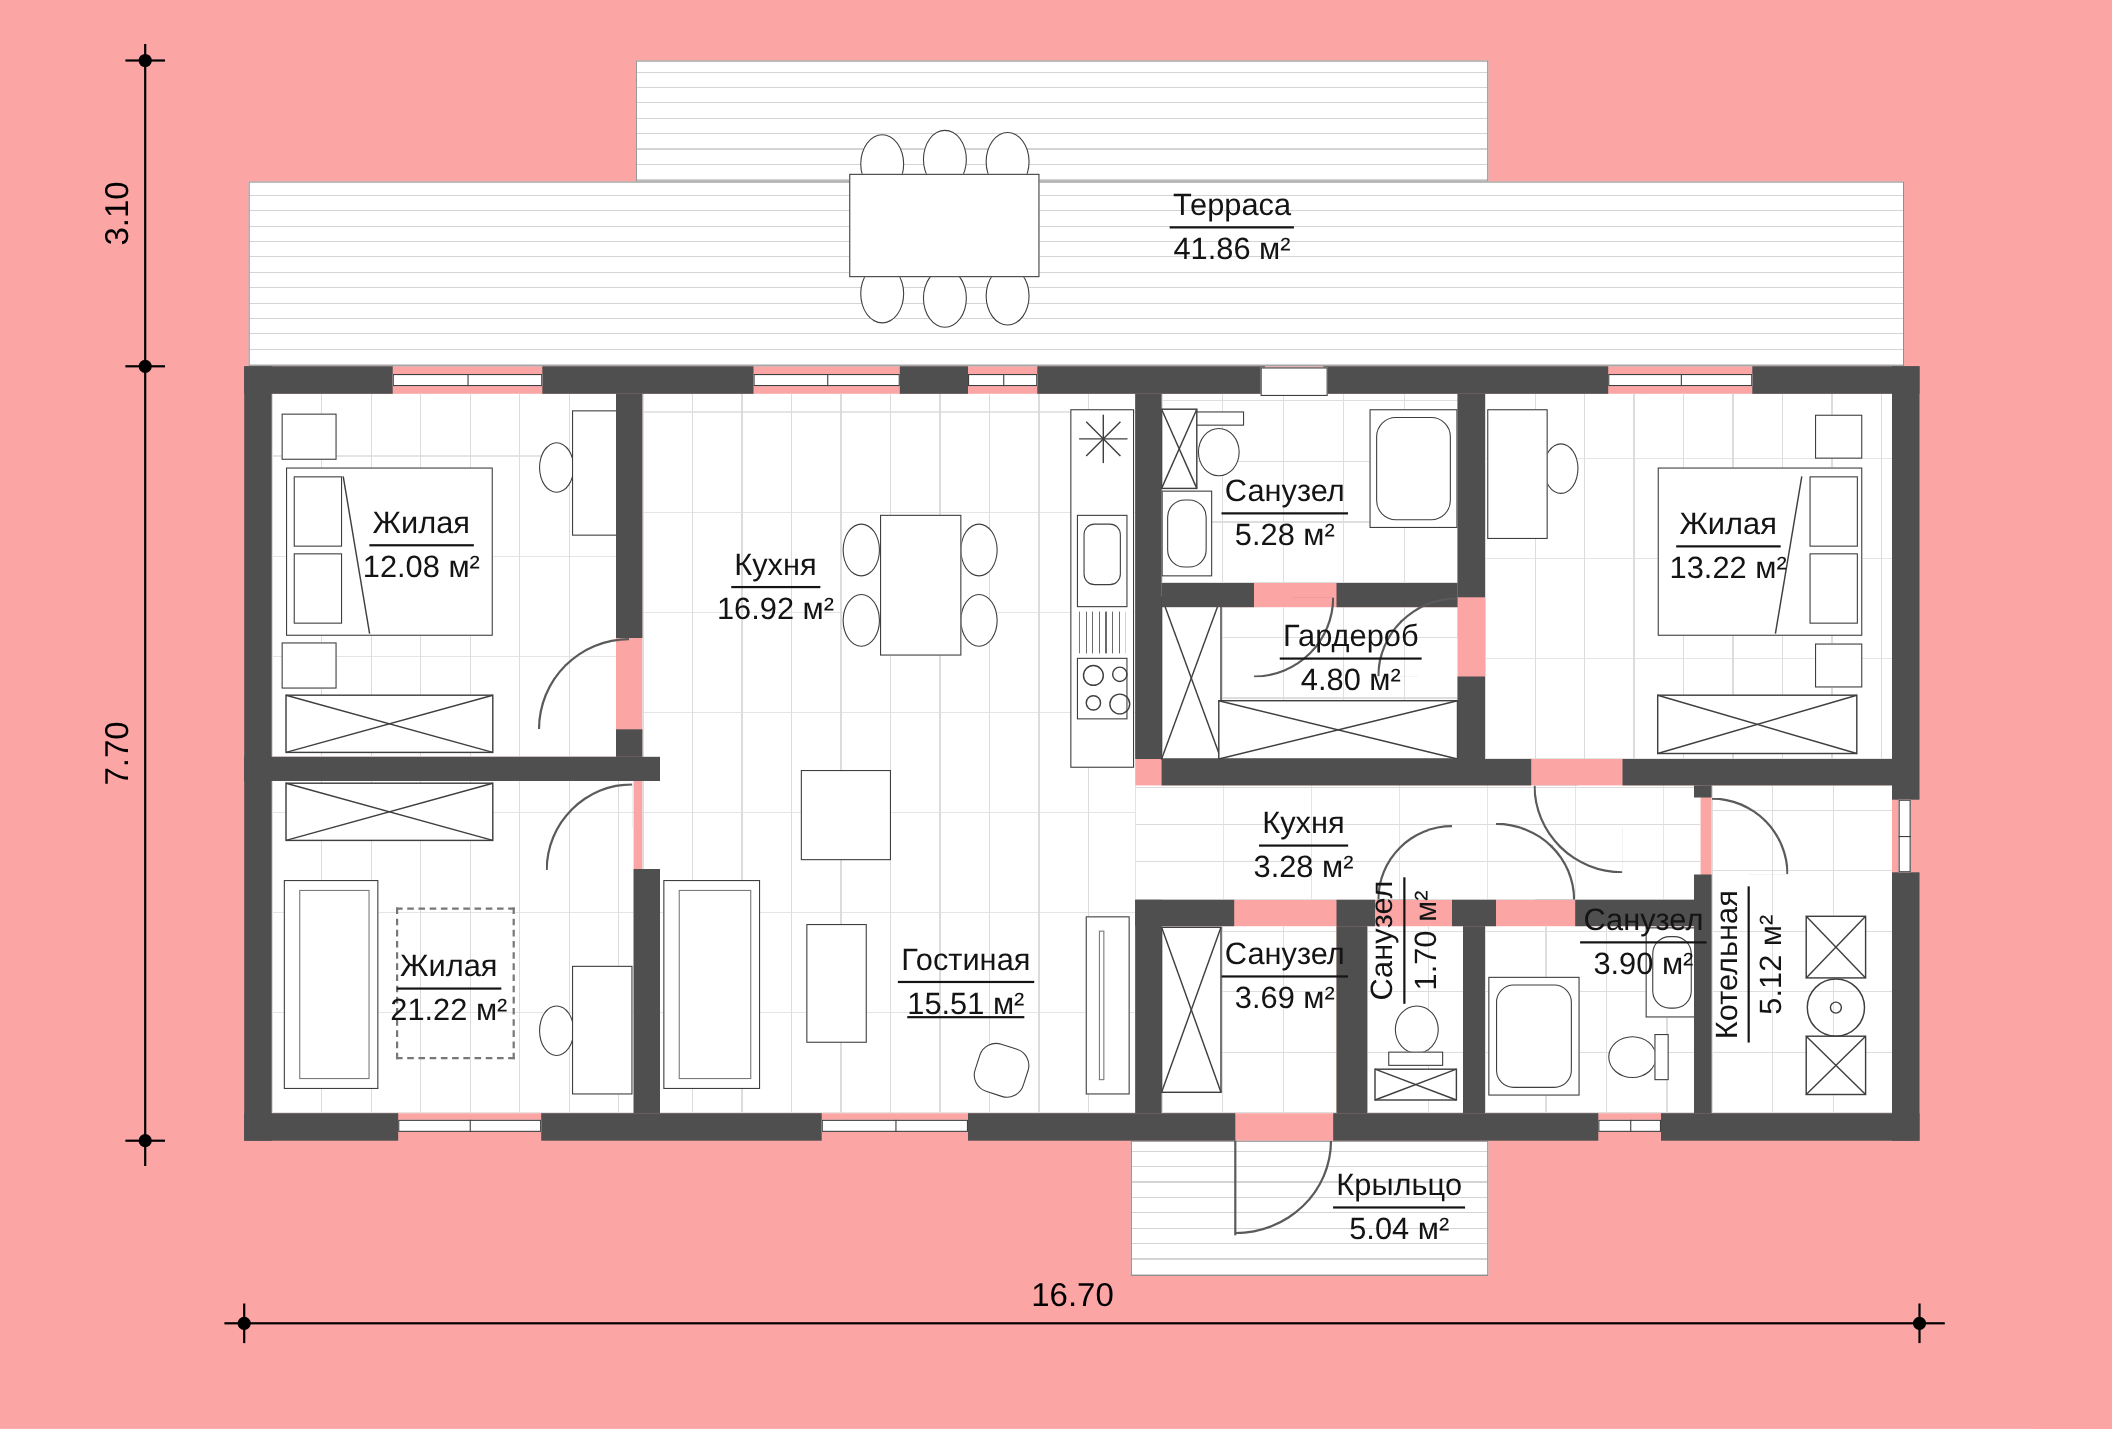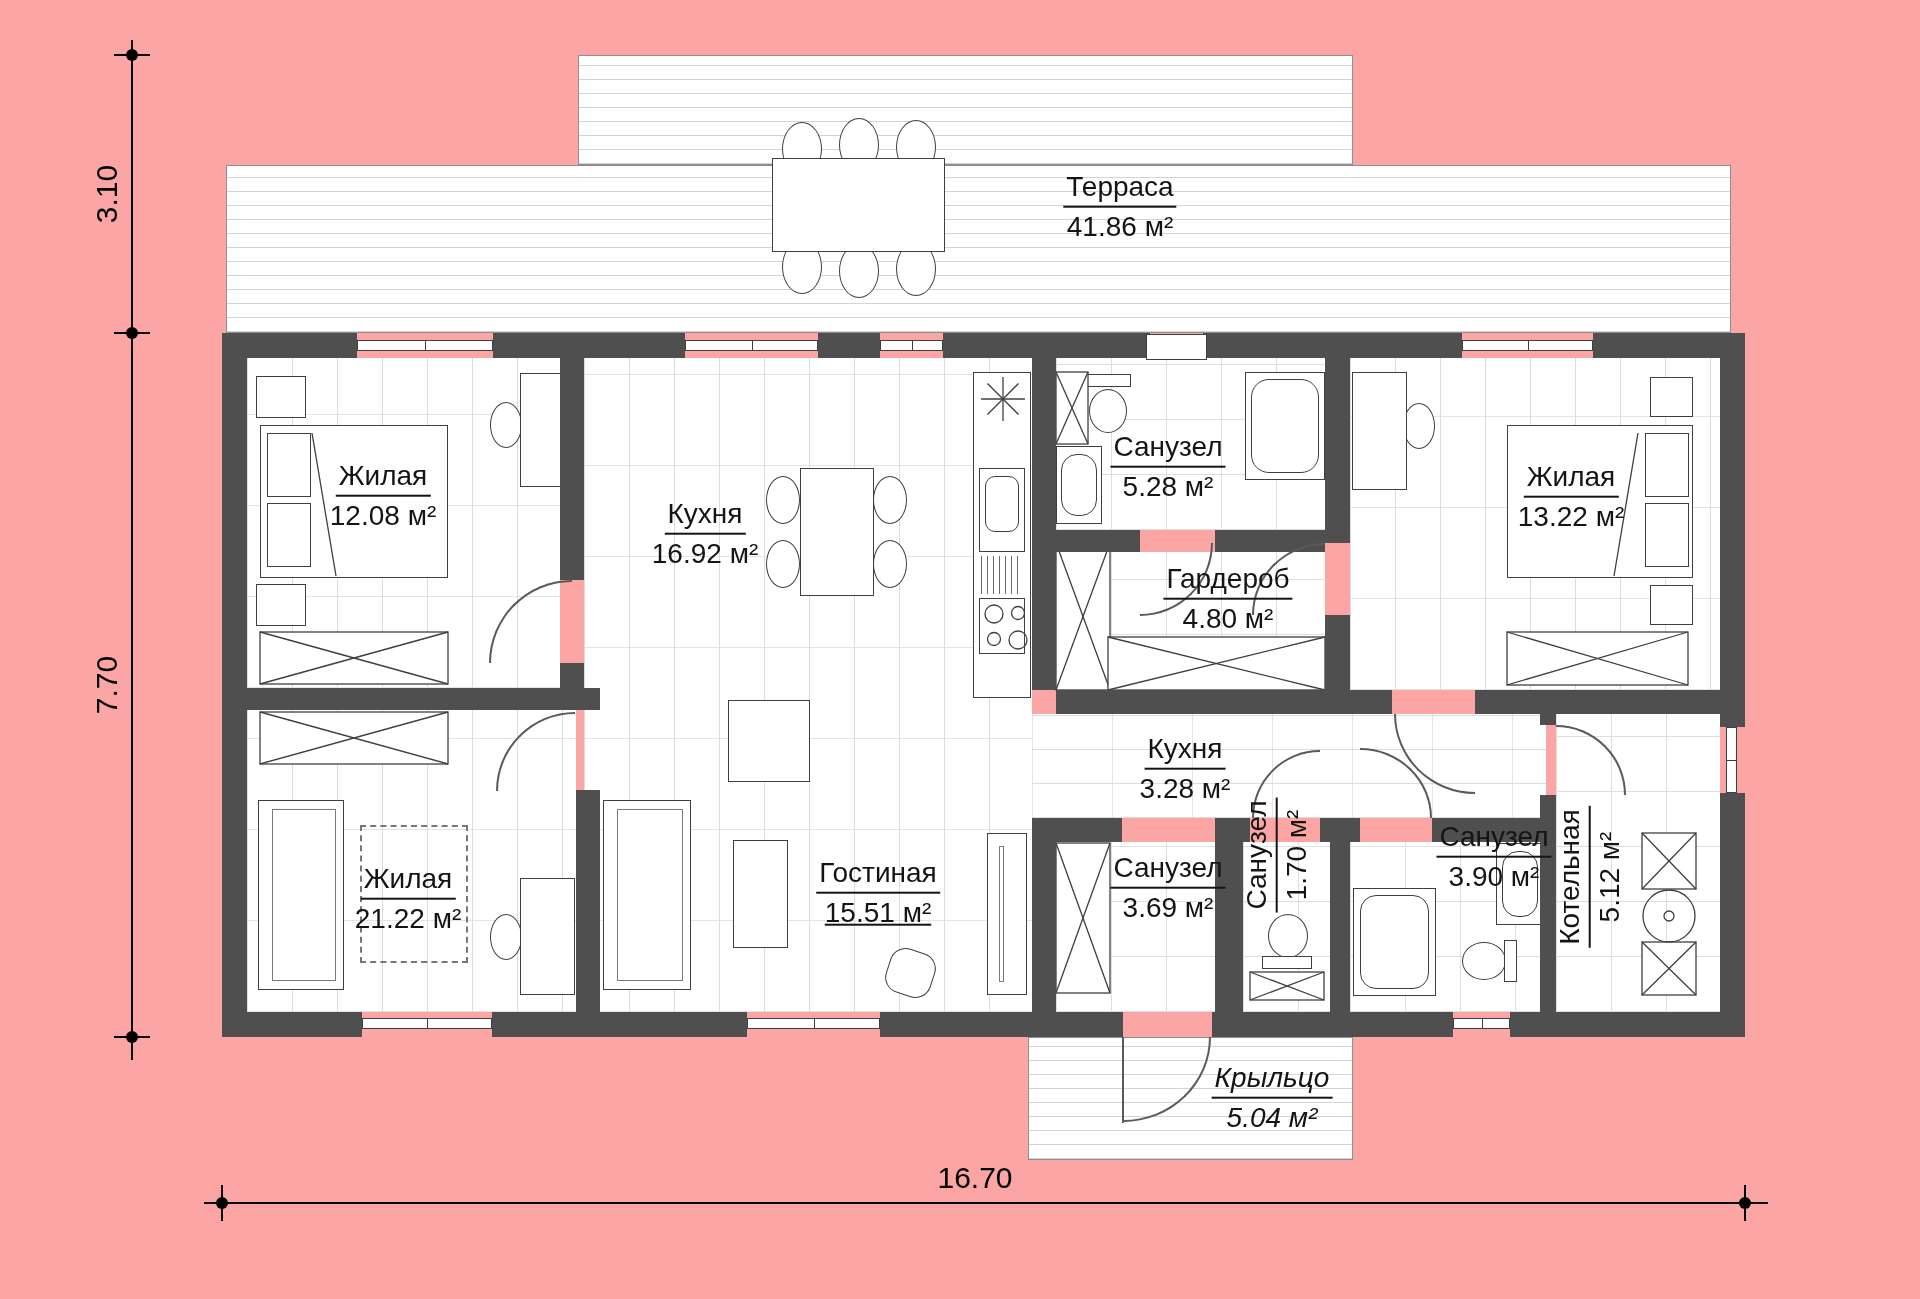--- a/index.html
+++ b/index.html
@@ -240,21 +240,21 @@
     <div class="room-label" style="left: 1168px; top: 467px;"><span class="nm">Санузел</span><span class="ar">5.28 м²</span></div>
     <div class="room-label" style="left: 1228px; top: 599px;"><span class="nm">Гардероб</span><span class="ar">4.80 м²</span></div>
     <div class="room-label" style="left: 1571px; top: 497px;"><span class="nm">Жилая</span><span class="ar">13.22 м²</span></div>
     <div class="room-label" style="left: 1185px; top: 769px;"><span class="nm">Кухня</span><span class="ar">3.28 м²</span></div>
     <div class="room-label" style="left: 408px; top: 899px;"><span class="nm">Жилая</span><span class="ar">21.22 м²</span></div>
     <div class="room-label" style="left: 878px; top: 893px; text-decoration: underline;"><span class="nm">Гостиная</span><span class="ar">15.51 м²</span></div>
     <div class="room-label" style="left: 1168px; top: 888px;"><span class="nm">Санузел</span><span class="ar">3.69 м²</span></div>
     <div class="room-label rot" style="left: 1277px; top: 855px;"><span class="nm">Санузел</span><span class="ar">1.70 м²</span></div>
     <div class="room-label" style="left: 1494px; top: 857px;"><span class="nm">Санузел</span><span class="ar">3.90 м²</span></div>
     <div class="room-label rot" style="left: 1590px; top: 877px;"><span class="nm">Котельная</span><span class="ar">5.12 м²</span></div>
-    <div class="room-label" style="left: 1272px; top: 1098px; font-style: italic;"><span class="nm">Крыльцо</span><span class="ar">5.04 м²</span></div>
+    <div class="room-label" style="left: 1272px; top: 1098px;"><span class="nm">Крыльцо</span><span class="ar">5.04 м²</span></div>
     <div class="dimline lay-open" style="left: 131px; top: 40px; width: 2px; height: 1020px;"></div>
     <div class="dimline lay-open" style="left: 204px; top: 1202px; width: 1564px; height: 2px;"></div>
     <div class="dim-dot lay-open" style="left: 132px; top: 55px; width: 12px; height: 12px;"></div>
     <div class="dim-tick lay-open" style="left: 132px; top: 55px; width: 36px; height: 2px;"></div>
     <div class="dim-dot lay-open" style="left: 132px; top: 333px; width: 12px; height: 12px;"></div>
     <div class="dim-tick lay-open" style="left: 132px; top: 333px; width: 36px; height: 2px;"></div>
     <div class="dim-dot lay-open" style="left: 132px; top: 1037px; width: 12px; height: 12px;"></div>
     <div class="dim-tick lay-open" style="left: 132px; top: 1037px; width: 36px; height: 2px;"></div>
     <div class="dim-dot lay-open" style="left: 222px; top: 1203px; width: 12px; height: 12px;"></div>
     <div class="dim-tick lay-open" style="left: 222px; top: 1203px; width: 2px; height: 36px;"></div>

